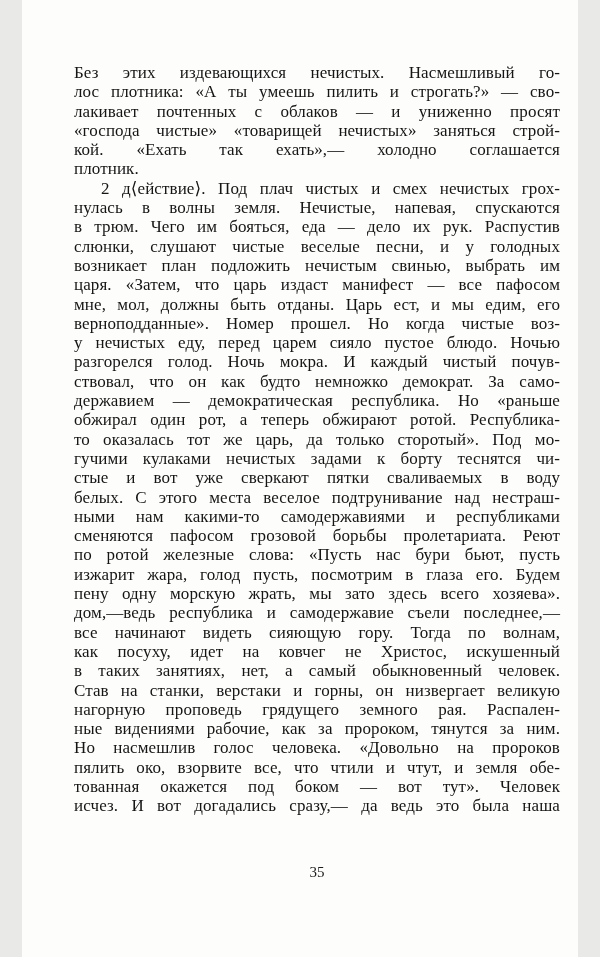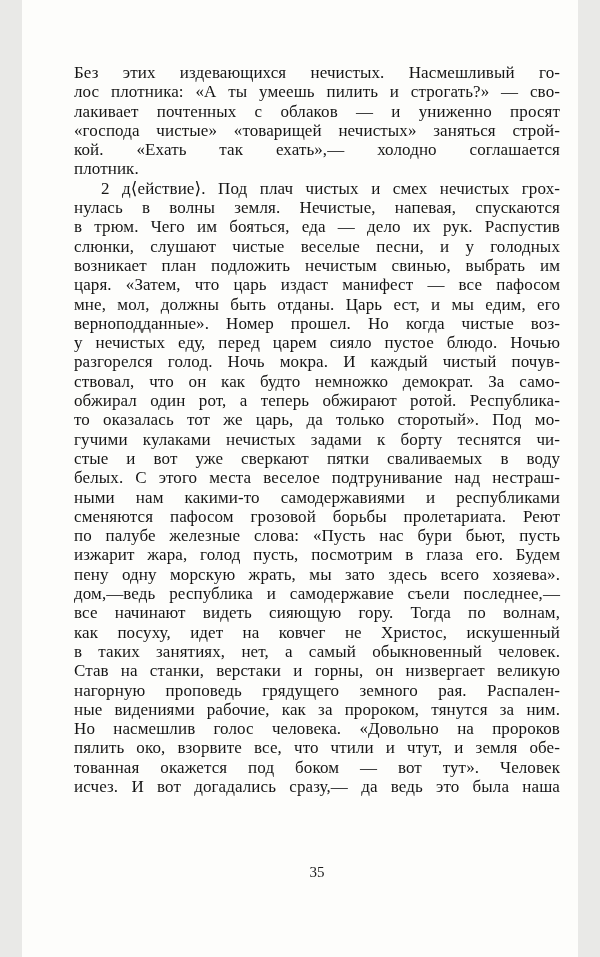--- a/index.html
+++ b/index.html
@@ -67,28 +67,29 @@
     <div class="line">нулась в волны земля. Нечистые, напевая, спускаются</div>
     <div class="line">в трюм. Чего им бояться, еда — дело их рук. Распустив</div>
     <div class="line">слюнки, слушают чистые веселые песни, и у голодных</div>
     <div class="line">возникает план подложить нечистым свинью, выбрать им</div>
     <div class="line">царя. «Затем, что царь издаст манифест — все пафосом</div>
     <div class="line">мне, мол, должны быть отданы. Царь ест, и мы едим, его</div>
     <div class="line">верноподданные». Номер прошел. Но когда чистые воз-</div>
     <div class="line">у нечистых еду, перед царем сияло пустое блюдо. Ночью</div>
     <div class="line">разгорелся голод. Ночь мокра. И каждый чистый почув-</div>
     <div class="line">ствовал, что он как будто немножко демократ. За само-</div>
+    <div class="line">державием — демократическая республика. Но «раньше</div>
     <div class="line">обжирал один рот, а теперь обжирают ротой. Республика-</div>
     <div class="line">то оказалась тот же царь, да только сторотый». Под мо-</div>
     <div class="line">гучими кулаками нечистых задами к борту теснятся чи-</div>
     <div class="line">стые и вот уже сверкают пятки сваливаемых в воду</div>
     <div class="line">белых. С этого места веселое подтрунивание над нестраш-</div>
     <div class="line">ными нам какими-то самодержавиями и республиками</div>
     <div class="line">сменяются пафосом грозовой борьбы пролетариата. Реют</div>
-    <div class="line">по палубе железные слова: «Пусть нас бури бьют, пусть</div>
+    <div class="line">по ротой железные слова: «Пусть нас бури бьют, пусть</div>
     <div class="line">изжарит жара, голод пусть, посмотрим в глаза его. Будем</div>
     <div class="line">пену одну морскую жрать, мы зато здесь всего хозяева».</div>
     <div class="line">дом,—ведь республика и самодержавие съели последнее,—</div>
     <div class="line">все начинают видеть сияющую гору. Тогда по волнам,</div>
     <div class="line">как посуху,  идет на ковчег не Христос, искушенный</div>
     <div class="line">в таких занятиях, нет, а самый обыкновенный человек.</div>
     <div class="line">Став на станки, верстаки и горны, он низвергает великую</div>
     <div class="line">нагорную проповедь грядущего земного рая. Распален-</div>
     <div class="line">ные видениями рабочие, как за пророком, тянутся за ним.</div>
     <div class="line">Но насмешлив голос человека. «Довольно на пророков</div>

